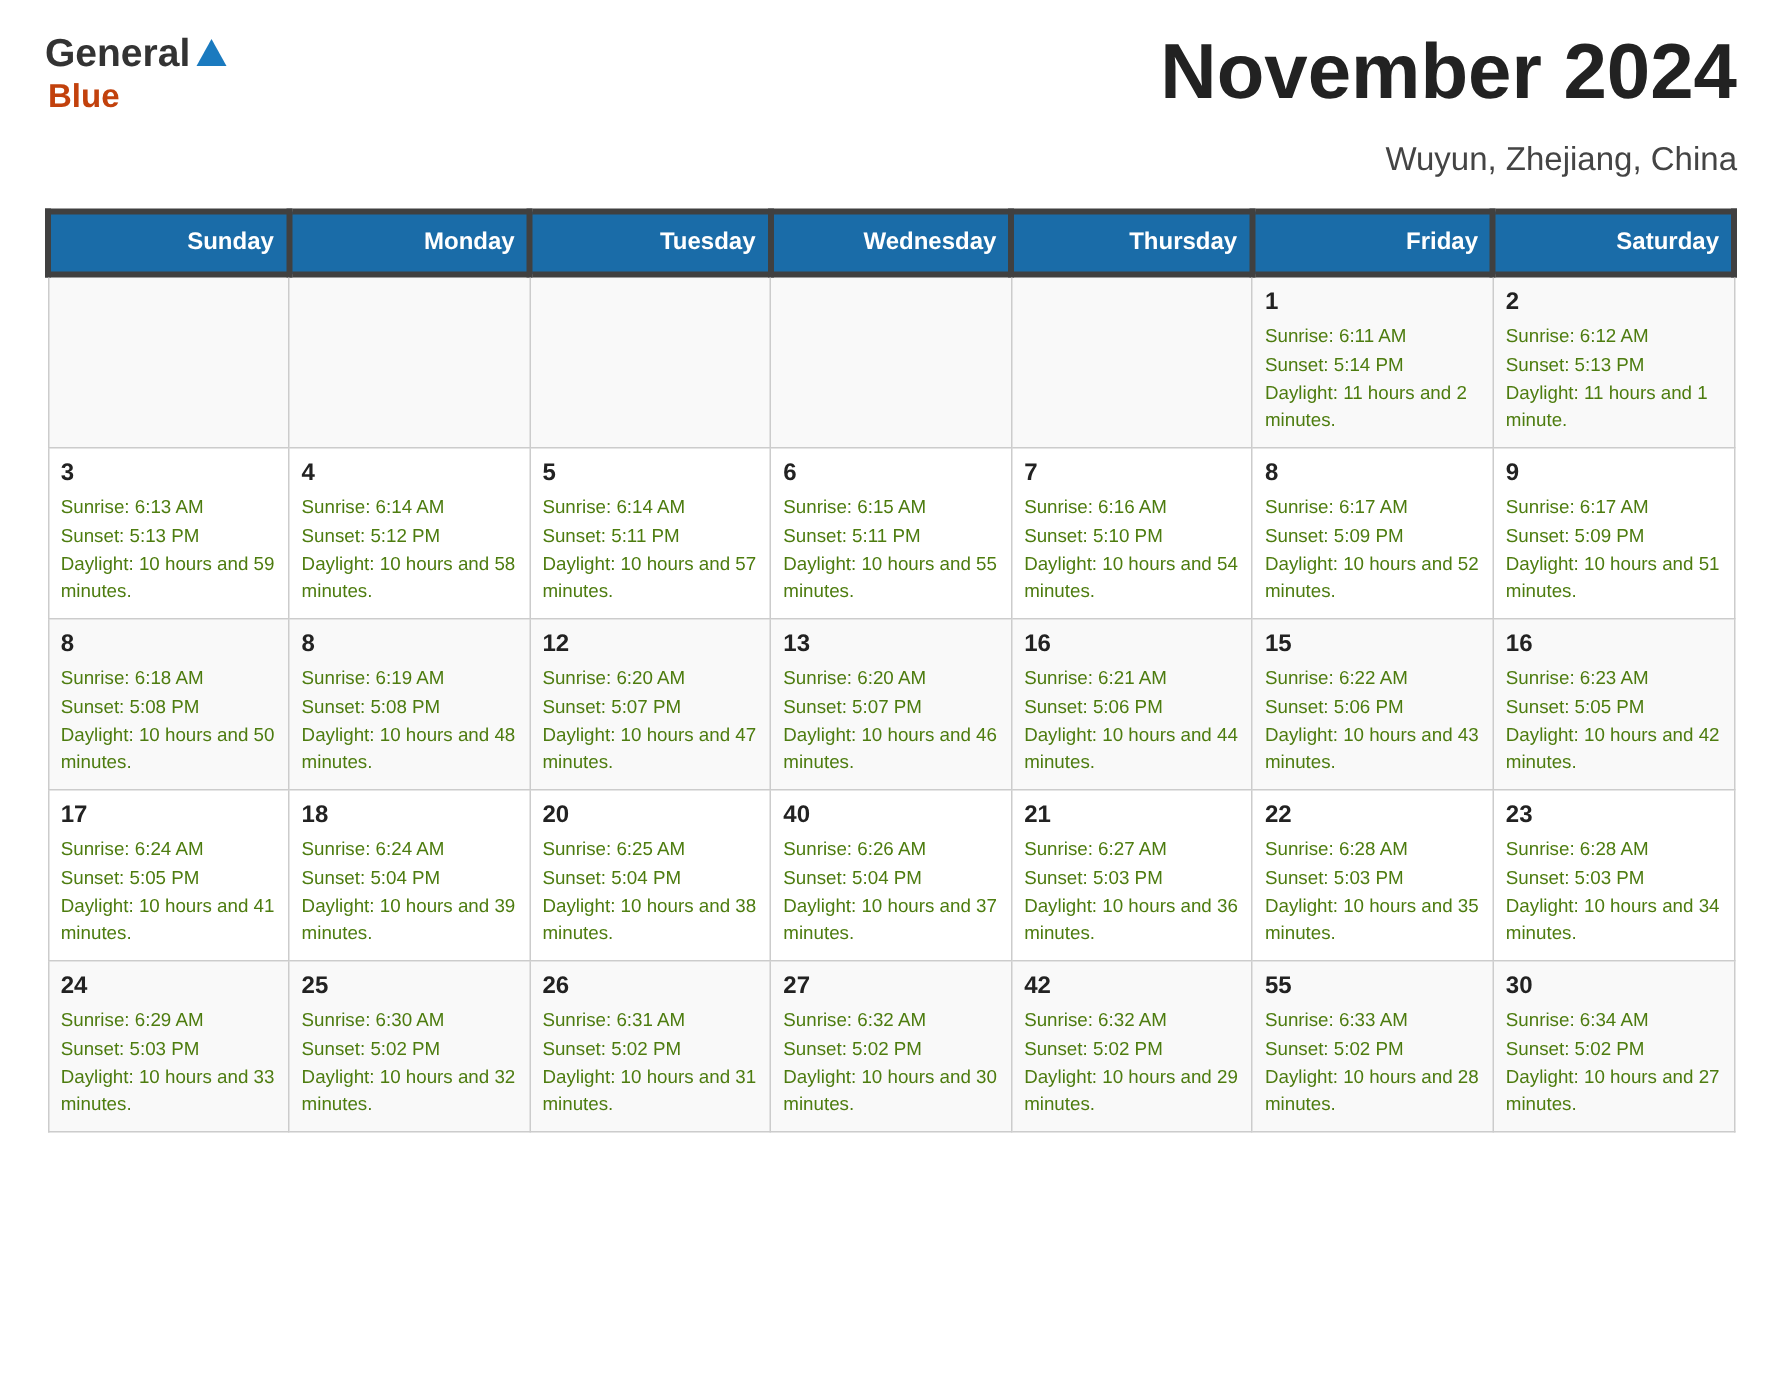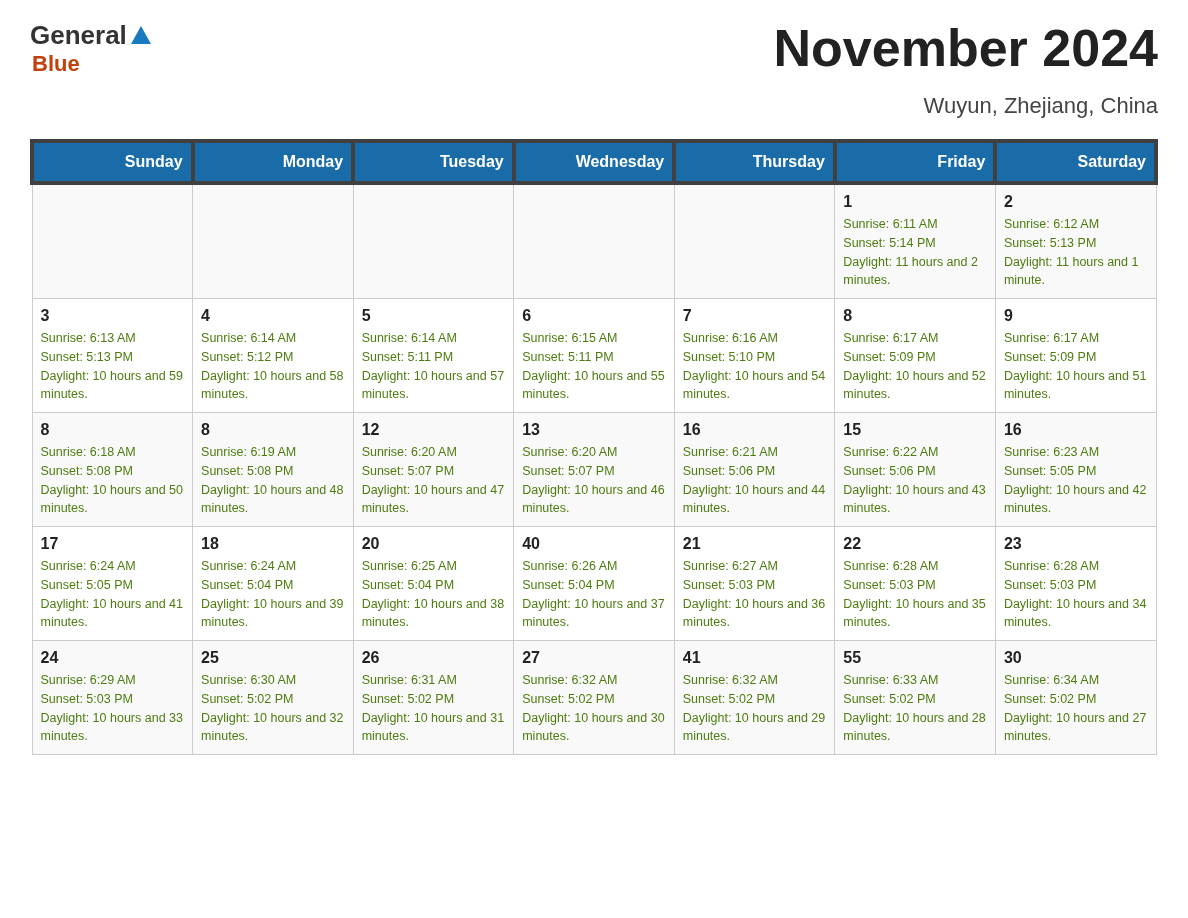--- a/index.html
+++ b/index.html
@@ -248,21 +248,21 @@
         </td>
         <td>
           <span class="day-number">26</span>
           <div class="day-info">Sunrise: 6:31 AM<br>Sunset: 5:02 PM<br>Daylight: 10 hours and 31 minutes.</div>
         </td>
         <td>
           <span class="day-number">27</span>
           <div class="day-info">Sunrise: 6:32 AM<br>Sunset: 5:02 PM<br>Daylight: 10 hours and 30 minutes.</div>
         </td>
         <td>
-          <span class="day-number">41</span>
+          <span class="day-number">42</span>
           <div class="day-info">Sunrise: 6:32 AM<br>Sunset: 5:02 PM<br>Daylight: 10 hours and 29 minutes.</div>
         </td>
         <td>
           <span class="day-number">55</span>
           <div class="day-info">Sunrise: 6:33 AM<br>Sunset: 5:02 PM<br>Daylight: 10 hours and 28 minutes.</div>
         </td>
         <td>
           <span class="day-number">30</span>
           <div class="day-info">Sunrise: 6:34 AM<br>Sunset: 5:02 PM<br>Daylight: 10 hours and 27 minutes.</div>
         </td>

